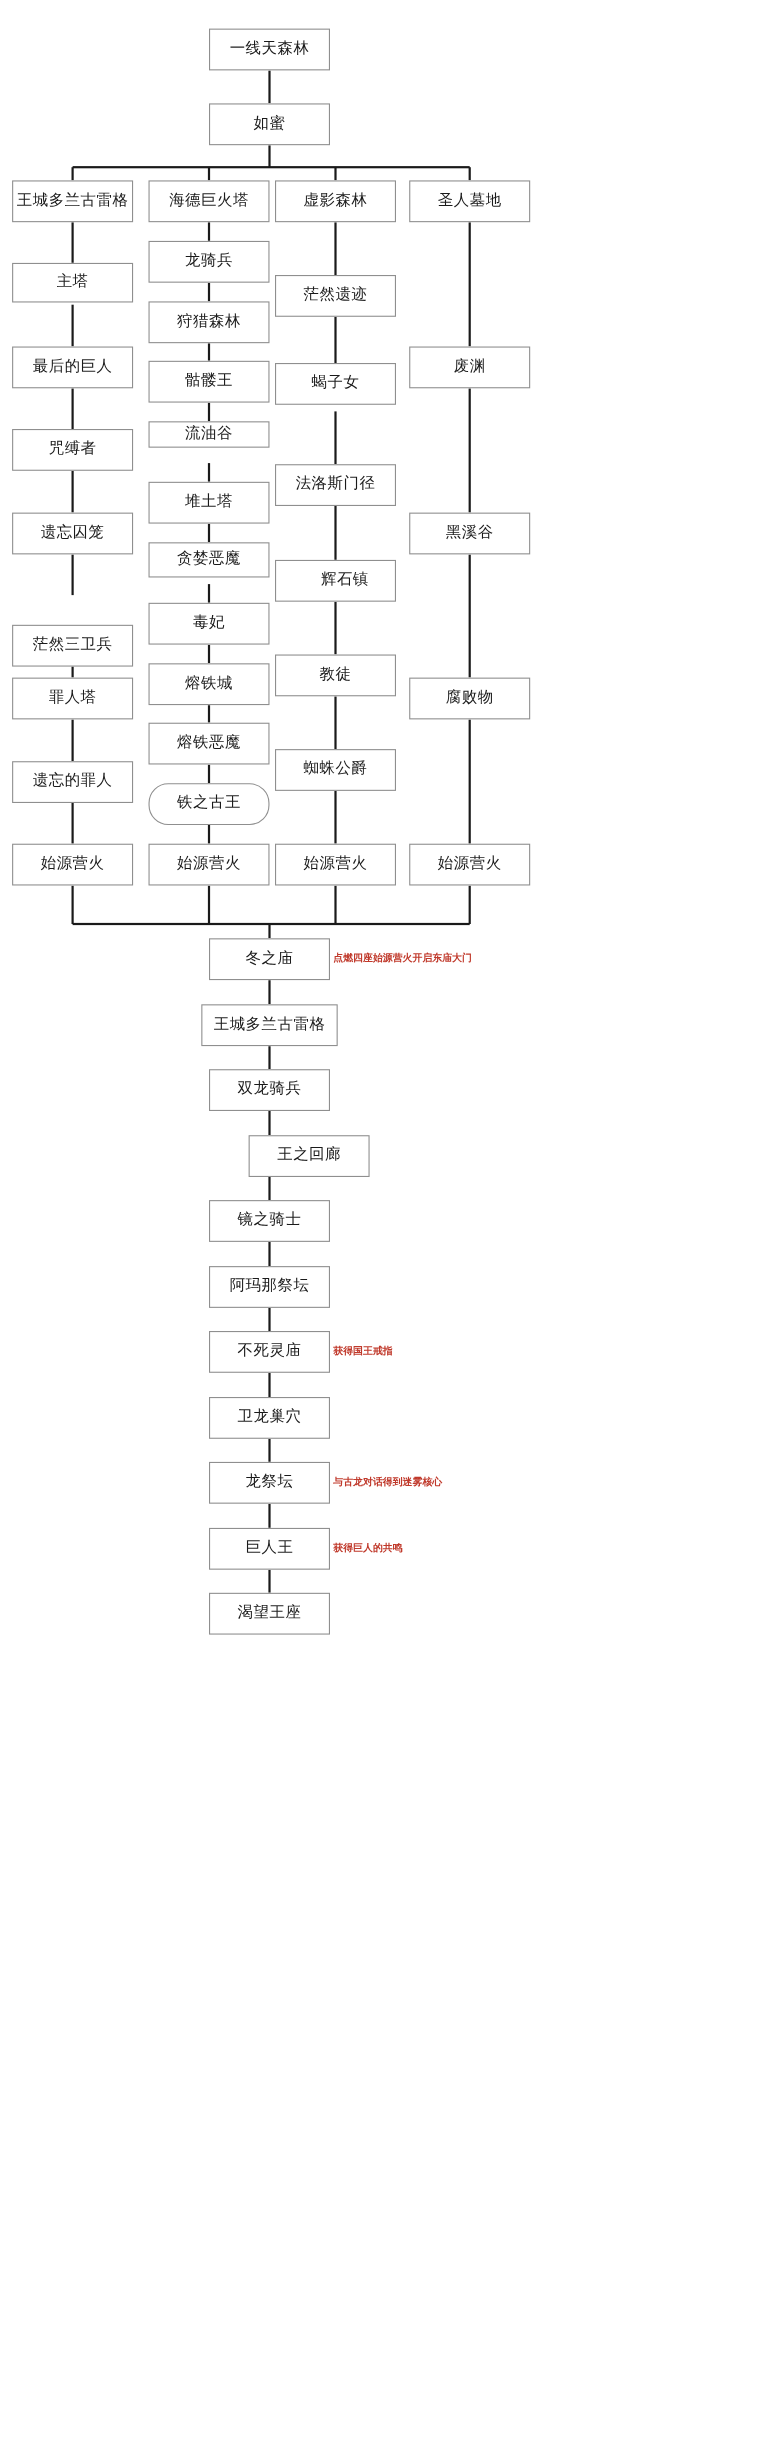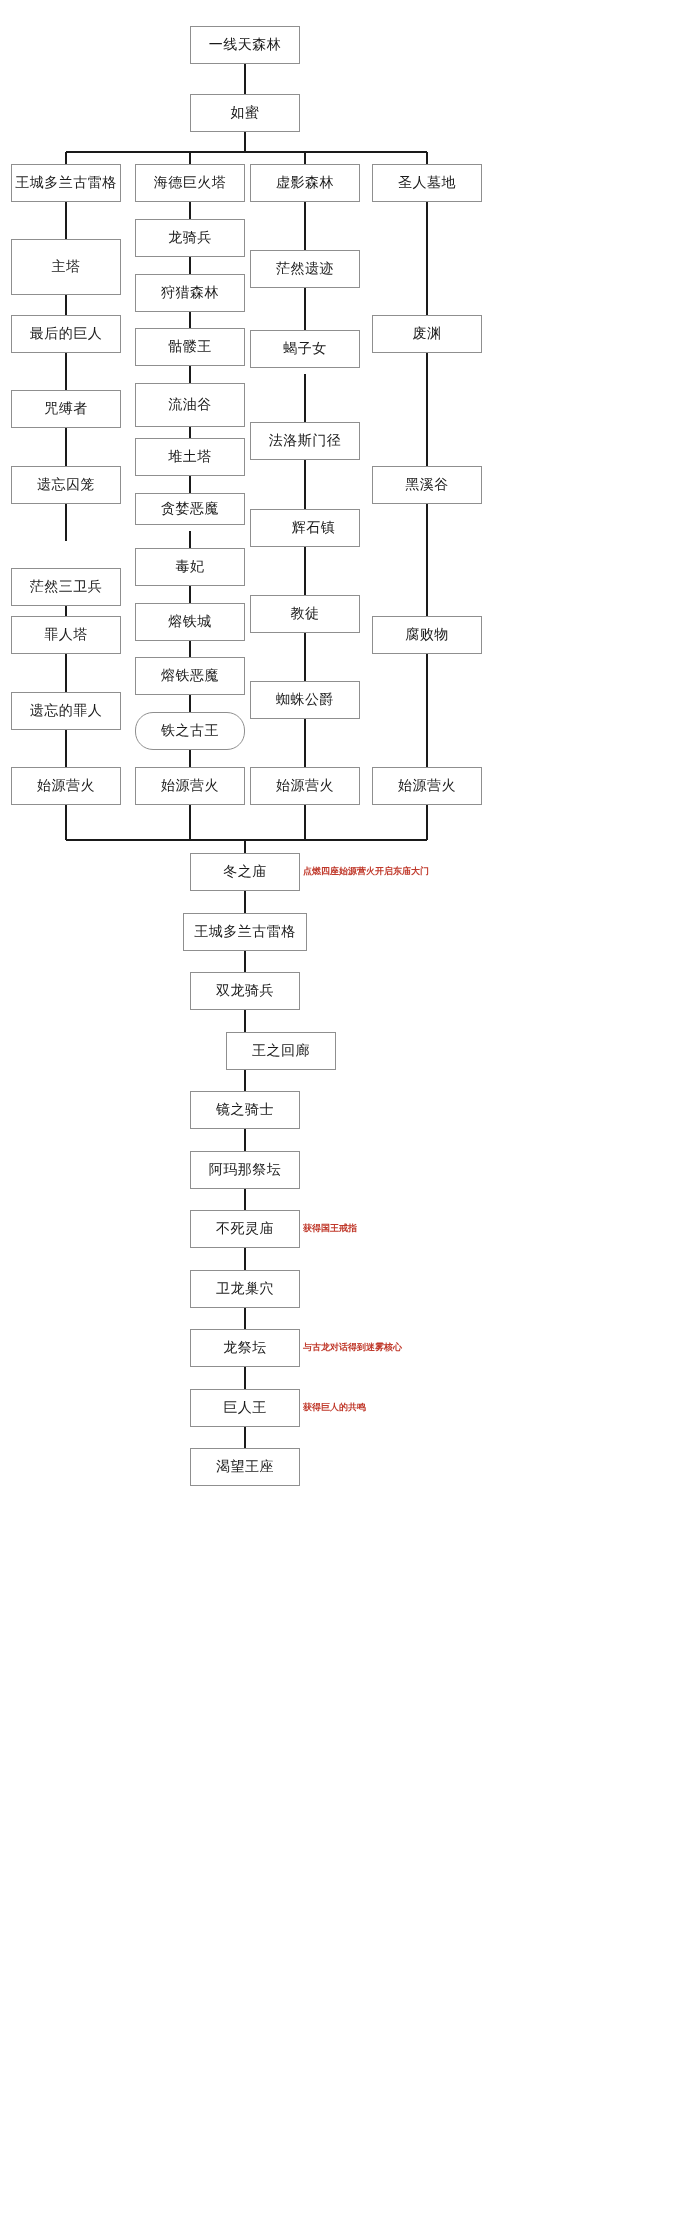--- a/index.html
+++ b/index.html
@@ -61,21 +61,21 @@
     <div class="node" style="left: 190px; top: 26px; width: 110px; height: 38px;">一线天森林</div>
     <div class="node" style="left: 190px; top: 94px; width: 110px; height: 38px;">如蜜</div>
     <div class="edge v" style="left: 244px; top: 64px; height: 30px;"></div>
     <div class="edge v" style="left: 244px; top: 132px; height: 20px;"></div>
     <div class="edge h" style="left: 66px; top: 151px; width: 361px;"></div>
     <div class="edge v" style="left: 65px; top: 152px; height: 12px;"></div>
     <div class="edge v" style="left: 189px; top: 152px; height: 12px;"></div>
     <div class="edge v" style="left: 304px; top: 152px; height: 12px;"></div>
     <div class="edge v" style="left: 426px; top: 152px; height: 12px;"></div>
     <div class="node" style="left: 11px; top: 164px; width: 110px; height: 38px;">王城多兰古雷格</div>
-    <div class="node" style="left: 11px; top: 239.375px; width: 110px; height: 56px;">主塔</div>
+    <div class="node" style="left: 11px; top: 239.375px; width: 110px; height: 36px;">主塔</div>
     <div class="edge v" style="left: 65px; top: 202px; height: 37.375px;"></div>
     <div class="node" style="left: 11px; top: 314.75px; width: 110px; height: 38px;">最后的巨人</div>
     <div class="edge v" style="left: 65px; top: 277.375px; height: 37.375px;"></div>
     <div class="node" style="left: 11px; top: 390.125px; width: 110px; height: 38px;">咒缚者</div>
     <div class="edge v" style="left: 65px; top: 352.75px; height: 37.375px;"></div>
     <div class="node" style="left: 11px; top: 465.5px; width: 110px; height: 38px;">遗忘囚笼</div>
     <div class="edge v" style="left: 65px; top: 428.125px; height: 37.375px;"></div>
     <div class="node" style="left: 11px; top: 568px; width: 110px; height: 38px;">茫然三卫兵</div>
     <div class="edge v" style="left: 65px; top: 503.5px; height: 37.375px;"></div>
     <div class="node" style="left: 11px; top: 616.25px; width: 110px; height: 38px;">罪人塔</div>
@@ -84,21 +84,21 @@
     <div class="edge v" style="left: 65px; top: 654.25px; height: 37.375px;"></div>
     <div class="node" style="left: 11px; top: 767px; width: 110px; height: 38px;">始源营火</div>
     <div class="edge v" style="left: 65px; top: 729.625px; height: 37.375px;"></div>
     <div class="node" style="left: 135px; top: 164px; width: 110px; height: 38px;">海德巨火塔</div>
     <div class="node" style="left: 135px; top: 218.818px; width: 110px; height: 38px;">龙骑兵</div>
     <div class="edge v" style="left: 189px; top: 202px; height: 16.8182px;"></div>
     <div class="node" style="left: 135px; top: 273.636px; width: 110px; height: 38px;">狩猎森林</div>
     <div class="edge v" style="left: 189px; top: 256.818px; height: 16.8182px;"></div>
     <div class="node" style="left: 135px; top: 328.455px; width: 110px; height: 38px;">骷髅王</div>
     <div class="edge v" style="left: 189px; top: 311.636px; height: 16.8182px;"></div>
-    <div class="node" style="left: 135px; top: 383.273px; width: 110px; height: 44px;">流油谷</div>
+    <div class="node" style="left: 135px; top: 383.273px; width: 110px; height: 24px;">流油谷</div>
     <div class="edge v" style="left: 189px; top: 366.455px; height: 16.8182px;"></div>
     <div class="node" style="left: 135px; top: 438.091px; width: 110px; height: 38px;">堆土塔</div>
     <div class="edge v" style="left: 189px; top: 421.273px; height: 16.8182px;"></div>
     <div class="node" style="left: 135px; top: 492.909px; width: 110px; height: 32px;">贪婪恶魔</div>
     <div class="edge v" style="left: 189px; top: 476.091px; height: 16.8182px;"></div>
     <div class="node" style="left: 135px; top: 547.727px; width: 110px; height: 38px;">毒妃</div>
     <div class="edge v" style="left: 189px; top: 530.909px; height: 16.8182px;"></div>
     <div class="node" style="left: 135px; top: 602.545px; width: 110px; height: 38px;">熔铁城</div>
     <div class="edge v" style="left: 189px; top: 585.727px; height: 16.8182px;"></div>
     <div class="node" style="left: 135px; top: 657.364px; width: 110px; height: 38px;">熔铁恶魔</div>

